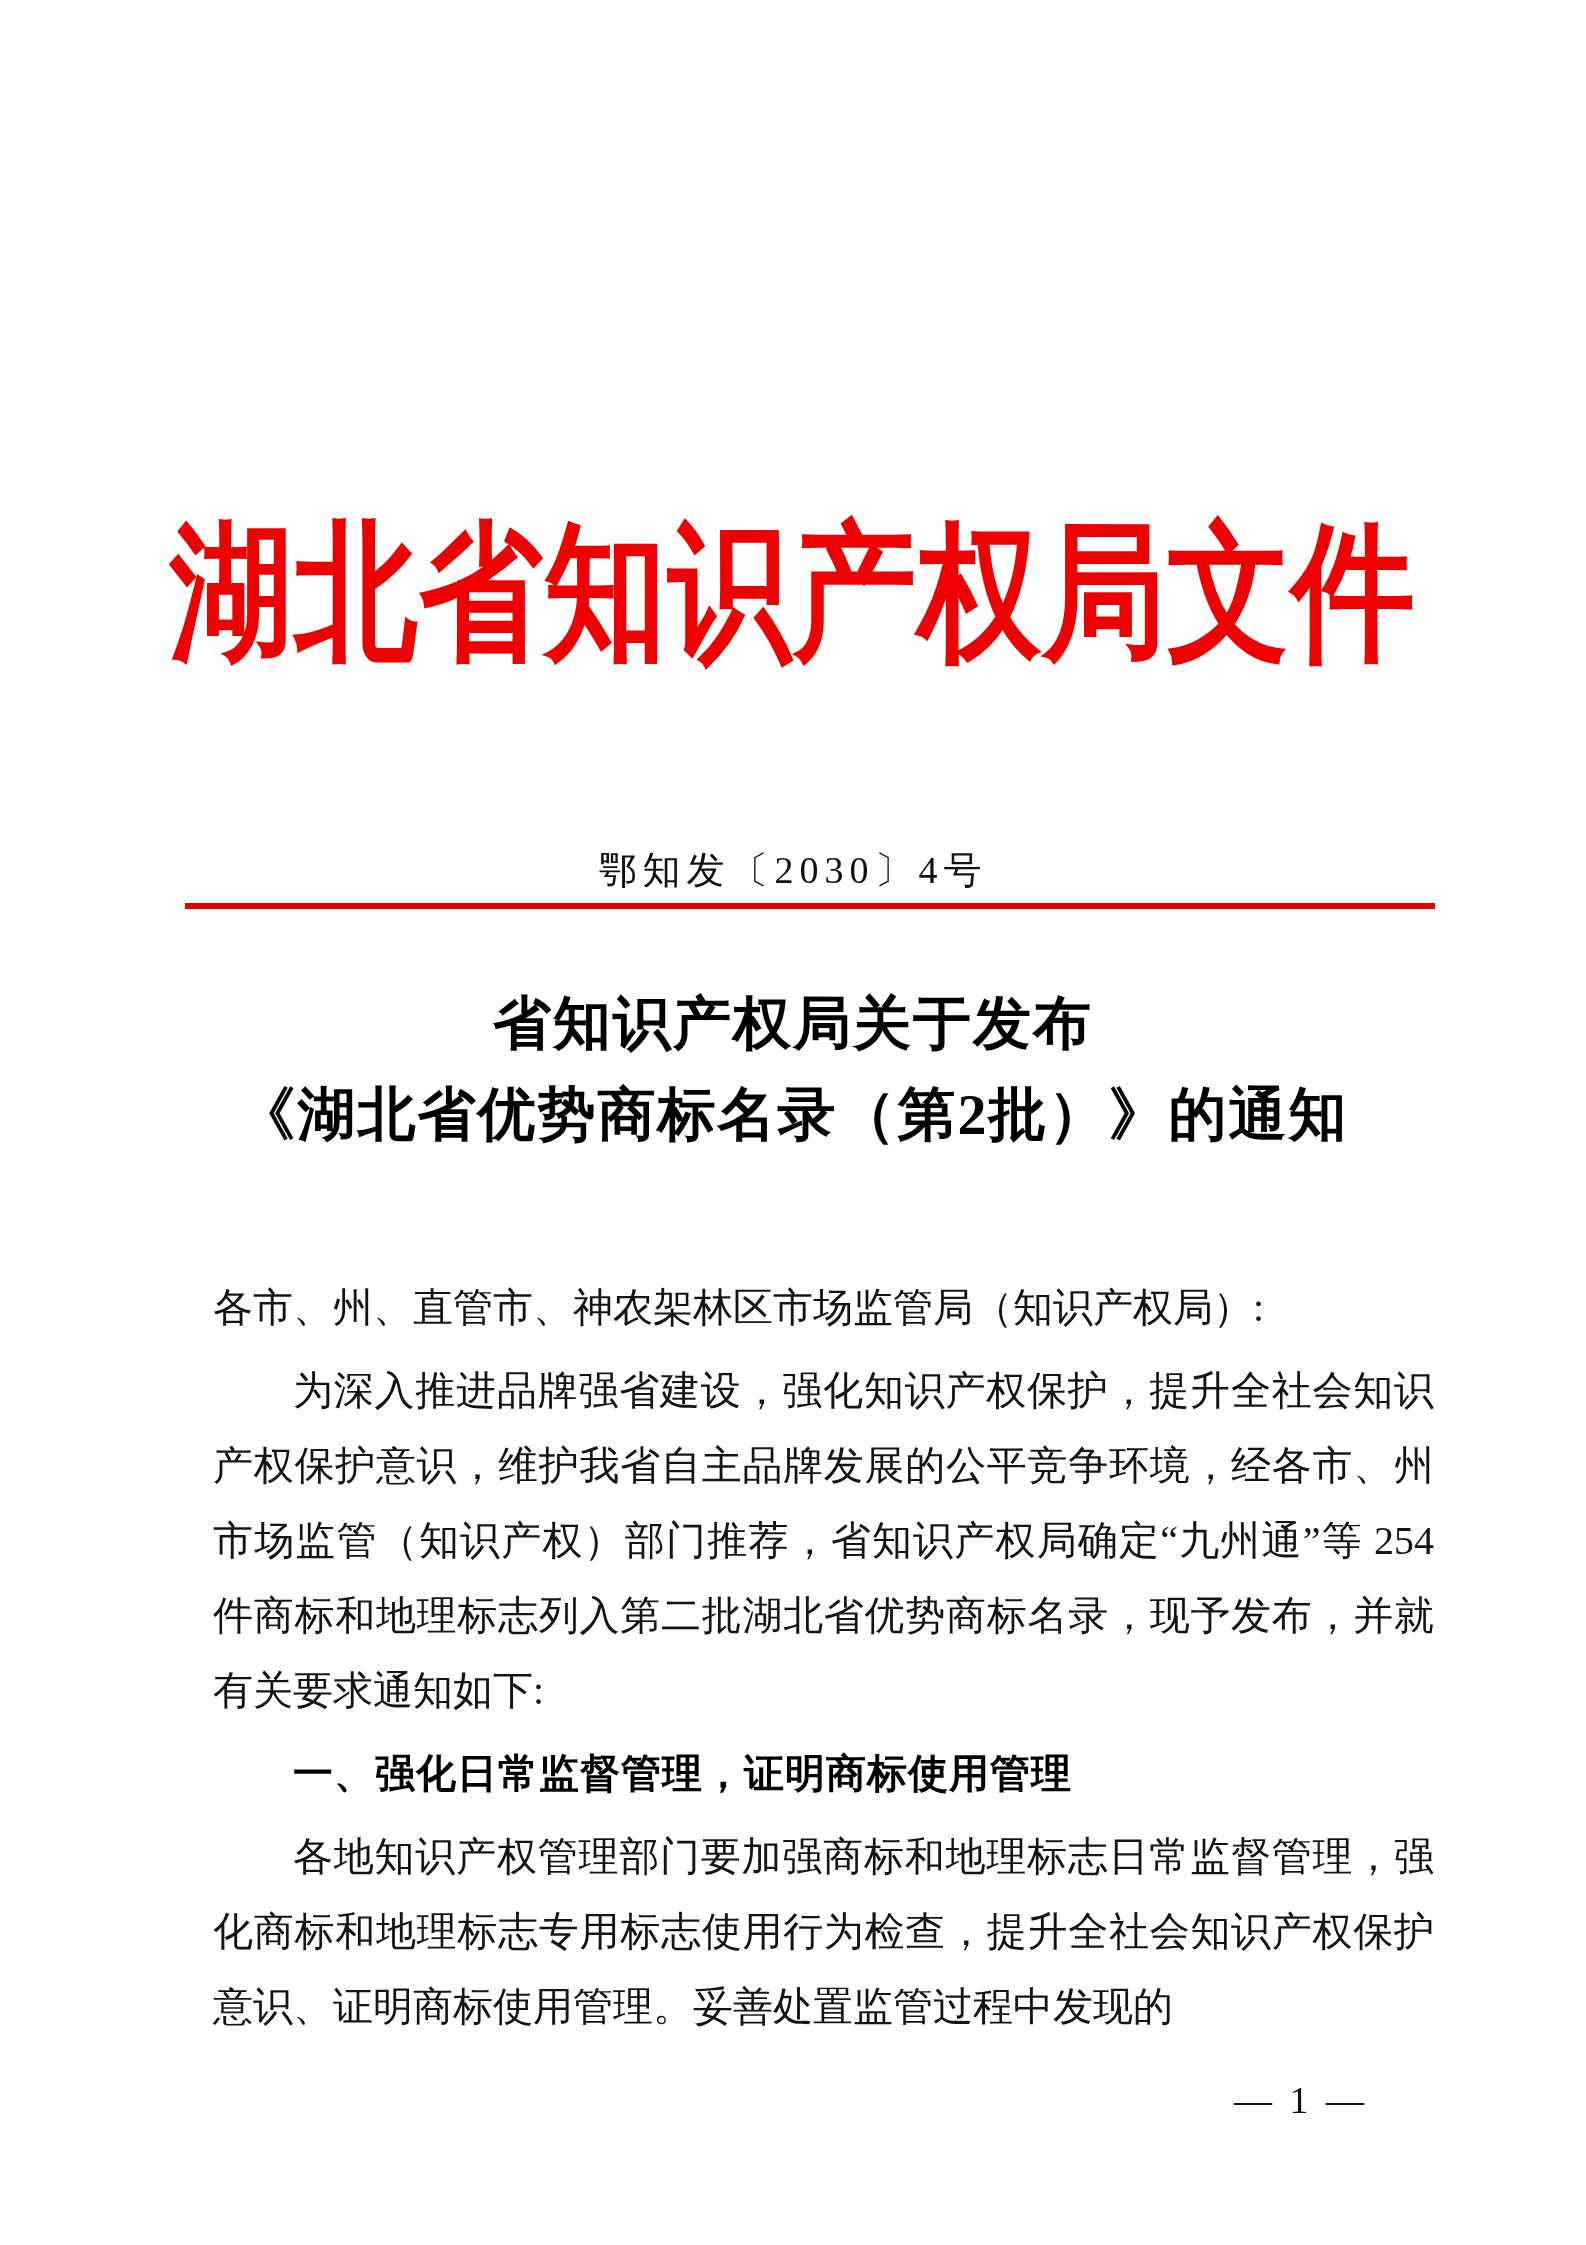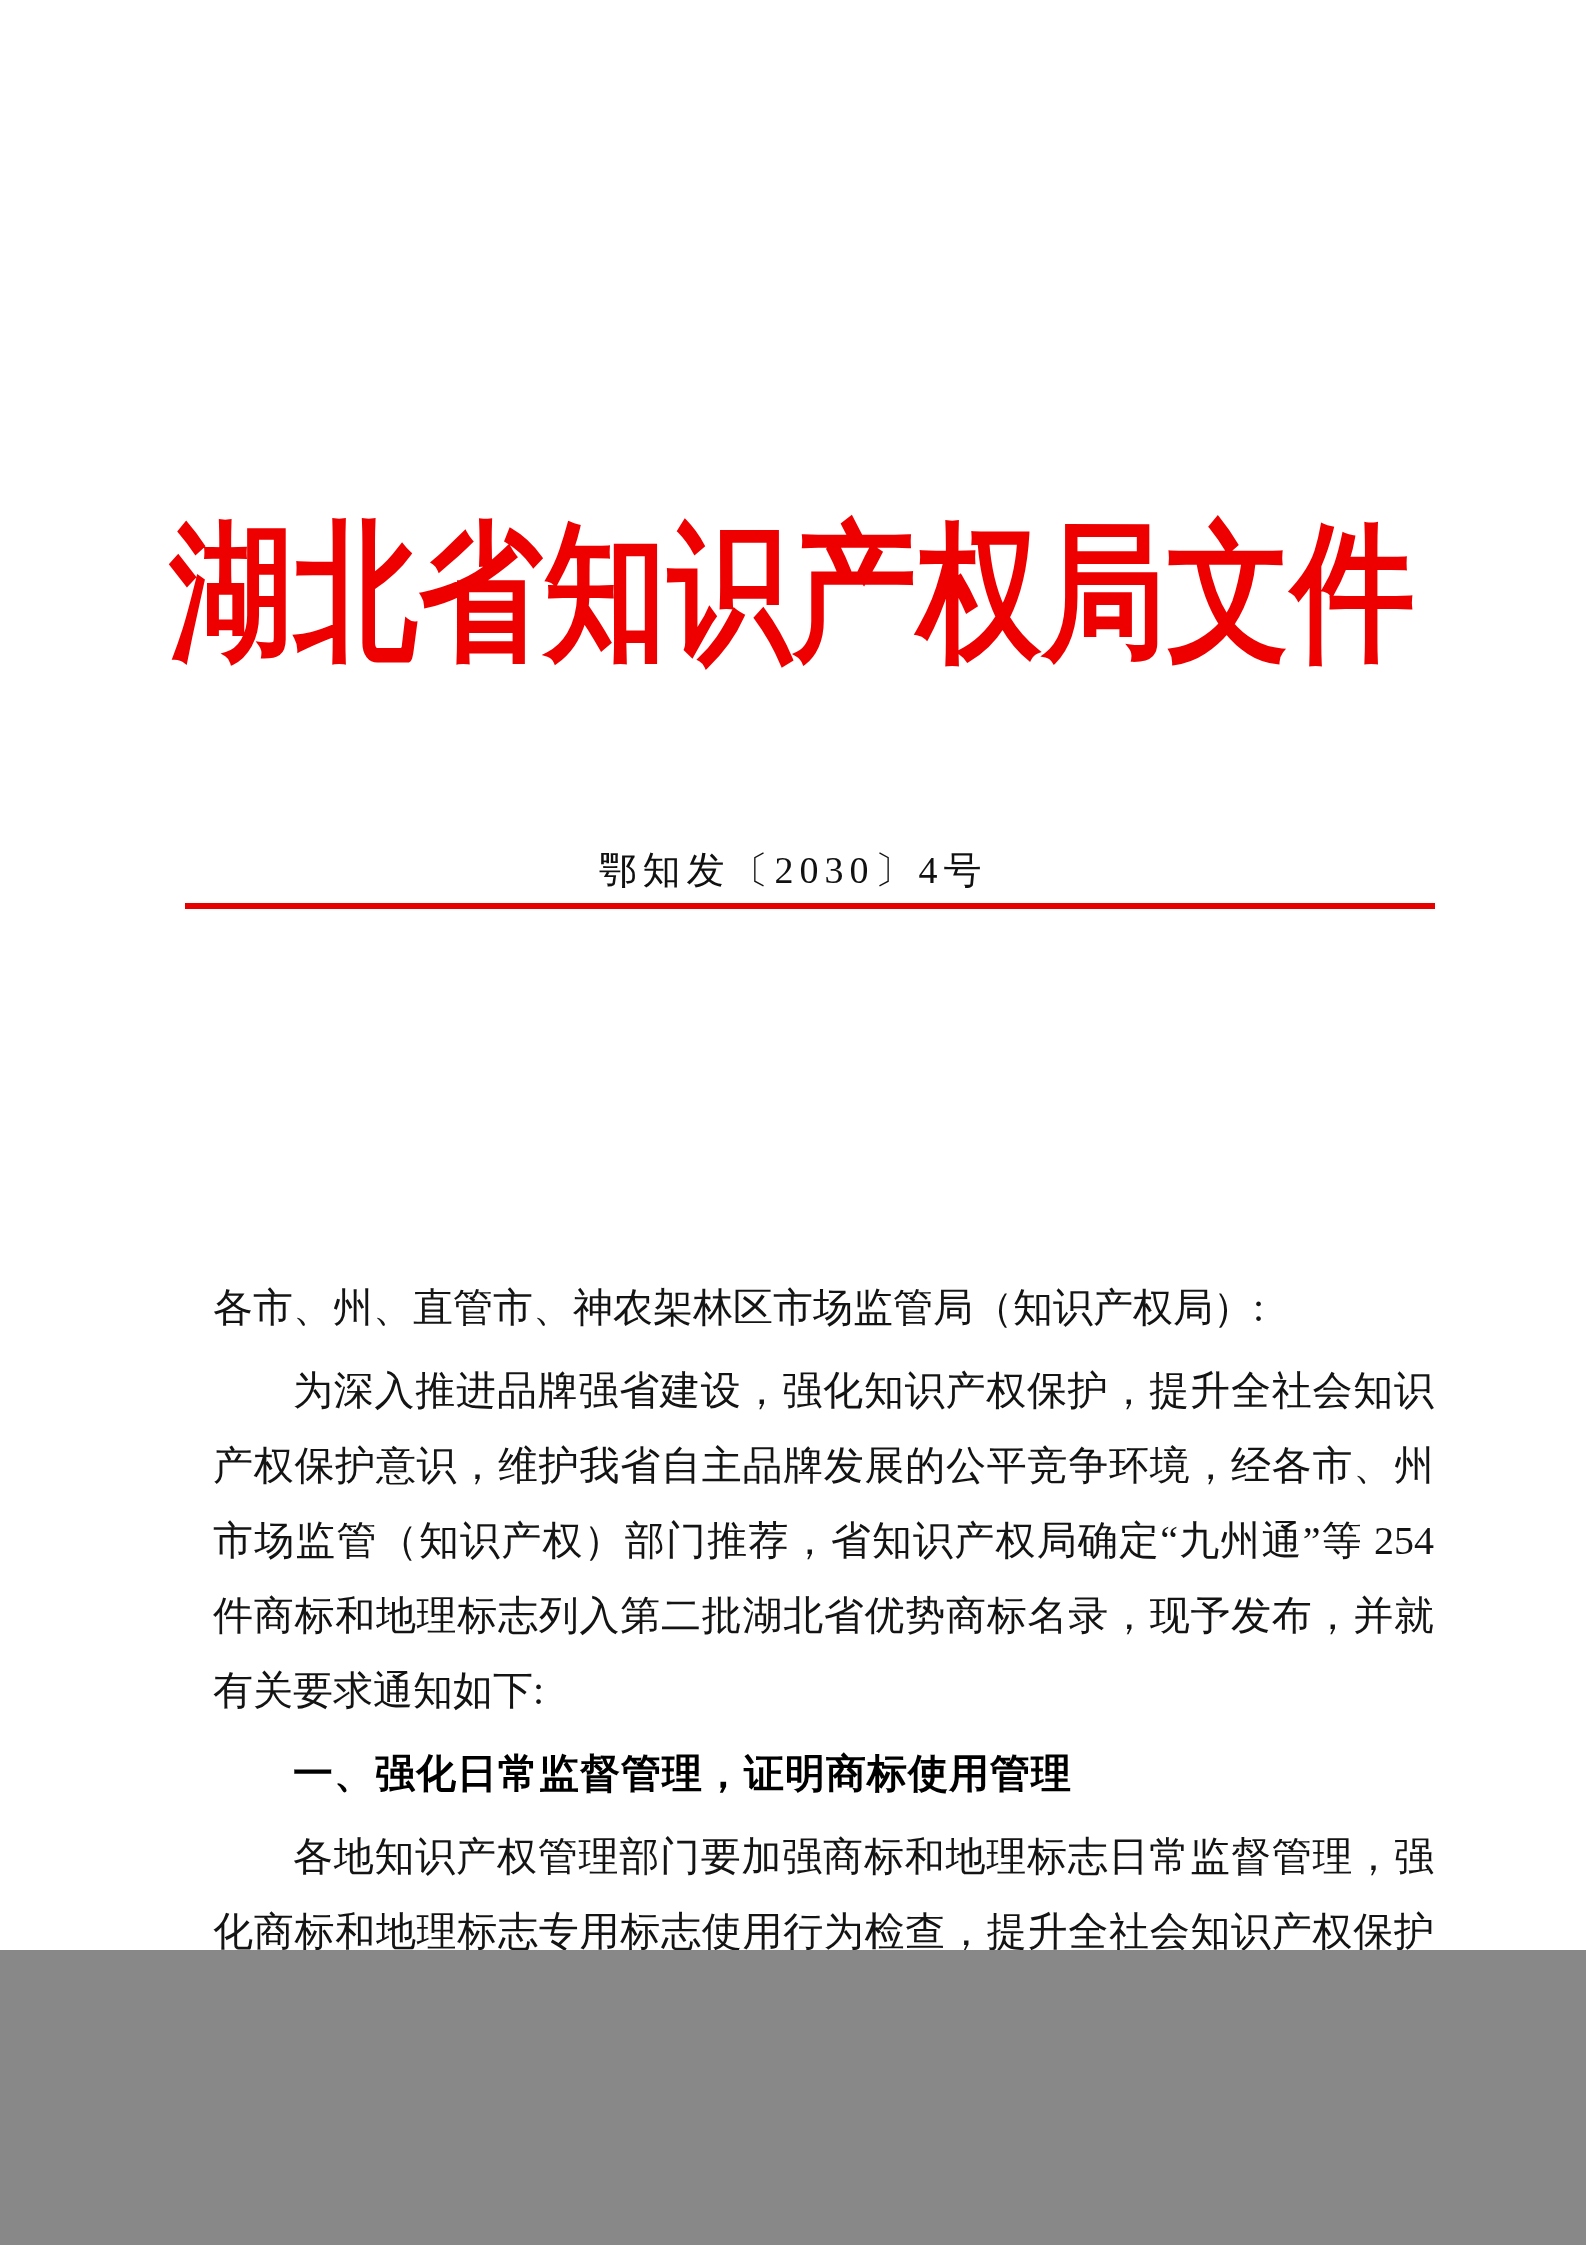--- a/index.html
+++ b/index.html
@@ -3,21 +3,21 @@
 <meta charset="utf-8">
 <style>
   html, body {
     margin: 0;
     padding: 0;
     background: #888;
   }
   .page {
     position: relative;
     width: 1586px;
-    height: 1950px;
+    height: 2245px;
     margin: 0 auto;
     background: #ffffff;
     font-family: "Liberation Serif", "DejaVu Serif", serif;
     color: #1a1a1a;
     overflow: hidden;
   }
 
   
   .masthead {
     position: absolute;
@@ -112,20 +112,24 @@
 <body>
 
 <div class="page">
 
   <div class="masthead">湖北省知识产权局文件</div>
 
   <div class="doc-number">鄂知发〔2030〕4号</div>
 
   <div class="red-rule"></div>
 
+  <div class="notice-title">
+    <div>省知识产权局关于发布</div>
+    <div>《湖北省优势商标名录（第2批）》的通知</div>
+  </div>
 
   <div class="body-text">
     <p>各市、州、直管市、神农架林区市场监管局（知识产权局）:</p>
     <p class="indent">为深入推进品牌强省建设，强化知识产权保护，提升全社会知识产权保护意识，维护我省自主品牌发展的公平竞争环境，经各市、州市场监管（知识产权）部门推荐，省知识产权局确定“九州通”等 254 件商标和地理标志列入第二批湖北省优势商标名录，现予发布，并就有关要求通知如下:</p>
     <p class="indent section-heading">一、强化日常监督管理，证明商标使用管理</p>
     <p class="indent">各地知识产权管理部门要加强商标和地理标志日常监督管理，强化商标和地理标志专用标志使用行为检查，提升全社会知识产权保护意识、证明商标使用管理。妥善处置监管过程中发现的</p>
   </div>
 
   <div class="page-number">— 1 —</div>
 

